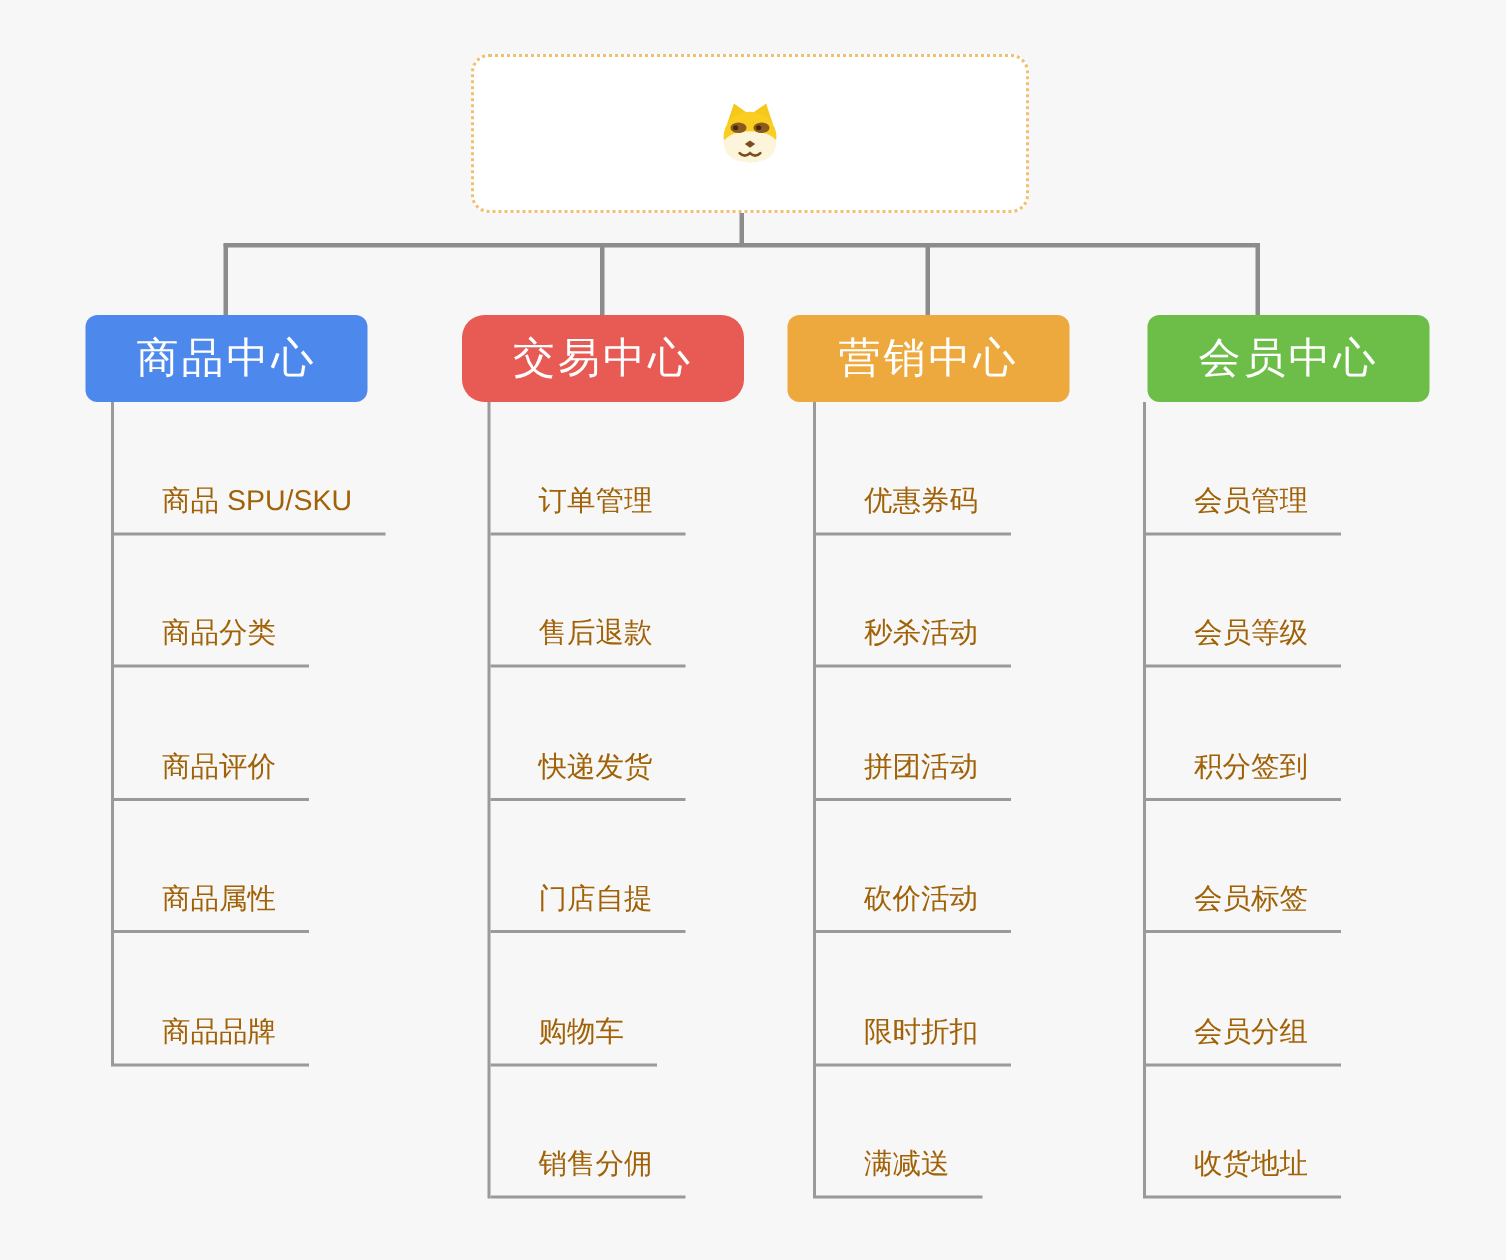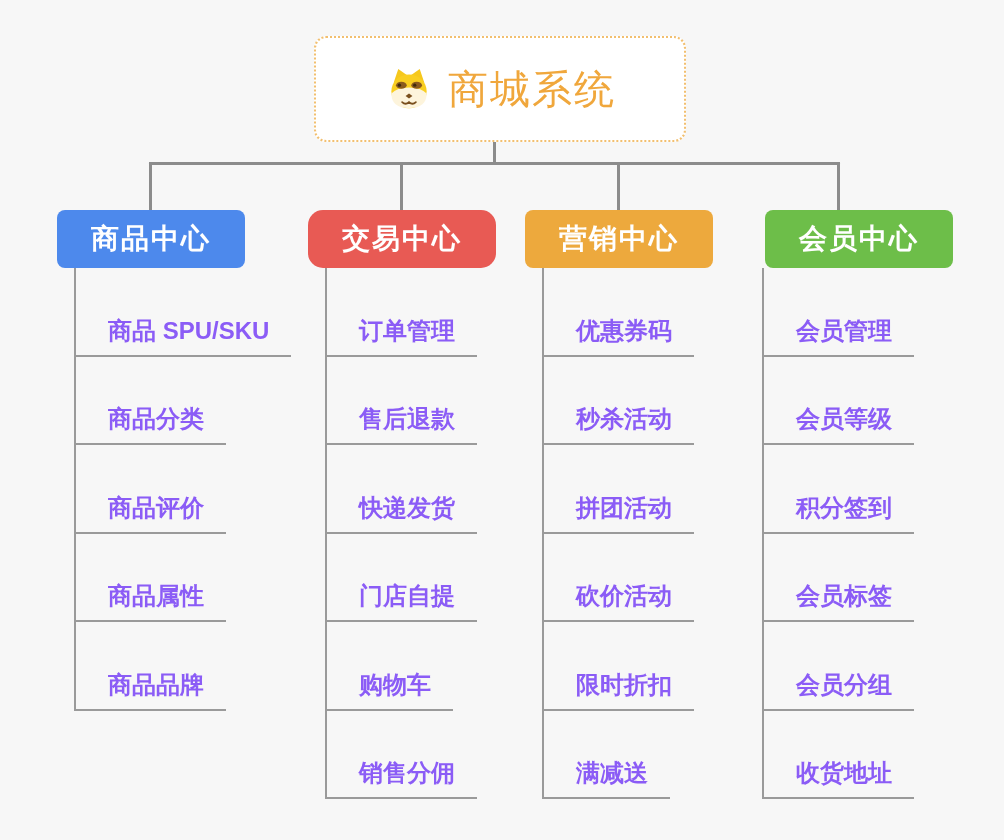--- a/index.html
+++ b/index.html
@@ -20,36 +20,36 @@
     position:absolute;left:314px;top:36px;width:372px;height:106px;
     background:#ffffff;border:2px dotted #f2bf6f;border-radius:12px;
     box-sizing:border-box;
     display:flex;align-items:center;justify-content:center;gap:14px;
     z-index:2;
   }
   .root-title{font-size:40px;color:#f0a73c;letter-spacing:2px;}
   .dog{width:50px;height:46px;display:block;}
 
   
-  .col{position:absolute;top:210px;font-weight:bold;}
+  .col{position:absolute;top:210px;}
   .col.c1{left:57px;} .col.c2{left:308px;} .col.c3{left:525px;} .col.c4{left:745px;}
   .branch-box{
     width:188px;height:58px;border-radius:8px;
     display:flex;align-items:center;justify-content:center;
     color:#ffffff;font-size:28px;letter-spacing:2px;
     position:relative;z-index:2;
   }
   .children{
     margin-left:17px;
     border-left:2px solid #9a9a9a;
   }
   .row{height:88.5px;position:relative;}
   .child{
     position:absolute;bottom:0;left:0;white-space:nowrap;
-    font-size:24px;color:#8b5cf6;
+    font-size:19px;color:#a16207;
     padding:0 22px 8px 32px;
     border-bottom:2px solid #9a9a9a;
   }
 </style>
 </head>
 <body>
 
 <div class="line stem"></div>
 <div class="line bus"></div>
 <div class="line drop d1"></div>
@@ -63,21 +63,20 @@
     <polygon points="33,13 46,4 52,22" fill="#f6c81d"></polygon>
     <ellipse cx="32" cy="33" rx="23" ry="22" fill="#f9ce21"></ellipse>
     <path d="M9,36 Q16,28 32,28 Q48,28 55,36 Q55,55 32,55 Q9,55 9,36 Z" fill="#fdf4dc"></path>
     <ellipse cx="22" cy="25" rx="7" ry="4.6" fill="#8a5a1e"></ellipse>
     <ellipse cx="42" cy="25" rx="7" ry="4.6" fill="#8a5a1e"></ellipse>
     <circle cx="19.5" cy="25" r="2.2" fill="#3f2a0c"></circle>
     <circle cx="39.5" cy="25" r="2.2" fill="#3f2a0c"></circle>
     <path d="M32,36 l4.5,3.2 l-4.5,3.2 l-4.5,-3.2 Z" fill="#7a4f1d"></path>
     <path d="M23,47 q4.5,4.5 9,0 q4.5,4.5 9,0" stroke="#7a4f1d" stroke-width="2.2" fill="none" stroke-linecap="round"></path>
   </svg>
-  <span class="root-title">商城系统</span>
 </div>
 
 <div class="col c1">
   <div class="branch-box" style="background-color: rgb(77, 137, 236);">
     <span>商品中心</span>
   </div>
   <div class="children">
     <div class="row">
         <span class="child">商品 SPU/SKU</span>
       </div>

